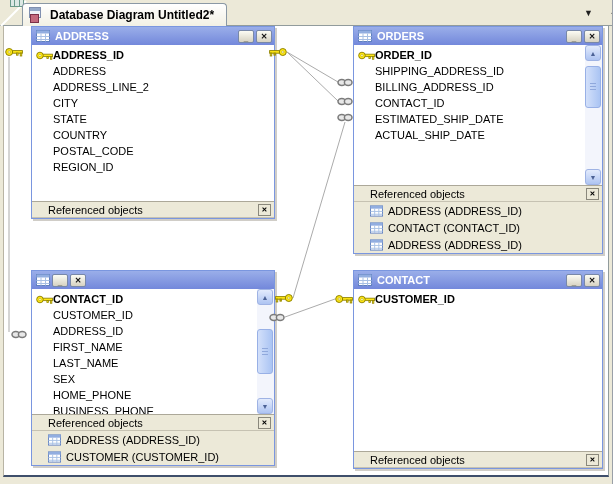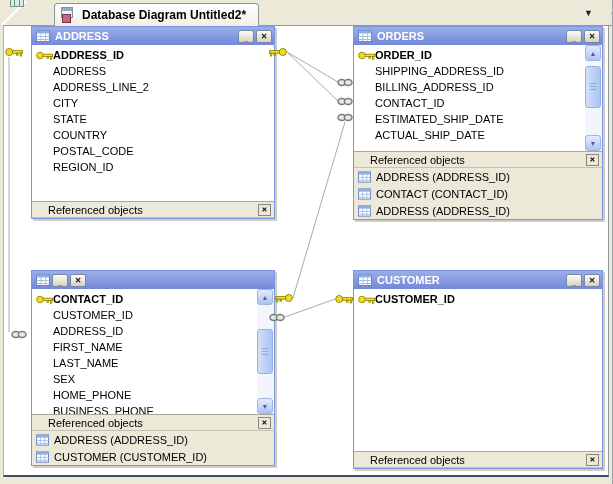--- a/index.html
+++ b/index.html
@@ -14,21 +14,21 @@
   .tabstrip { position: absolute; left: 0; top: 0; width: 613px; height: 26px;
     background: #ECE9D8; border-bottom: 1px solid #919B9C; z-index: 5; }
   .diag { position: absolute; left: 0; top: 0; }
   .peek-icon { position: absolute; left: 10px; top: 0; width: 14px; height: 7px;
     background: #dce8e4; border: 1px solid #6a9a8a; border-top: none;
     background-image: linear-gradient(90deg, transparent 3px, #6a9a8a 3px 4px, transparent 4px 8px, #6a9a8a 8px 9px, transparent 9px); }
   .tab { position: absolute; left: 22px; top: 3px; height: 23px;
     display: flex; align-items: center; padding: 0 12px 0 5px;
     background: linear-gradient(#ffffff, #f2f0e4);
     border: 1px solid #8A98A4; border-bottom: none; border-radius: 4px 4px 0 0;
-    font-weight: bold; font-size: 12px; color: #000; z-index: 6; margin-left: 32px; }
+    font-weight: bold; font-size: 12px; color: #000; z-index: 6; }
   .tab-icon { width: 16px; height: 16px; position: relative; margin-right: 6px; flex: 0 0 16px; }
   .tab-label { white-space: nowrap; }
   .strip-dd { position: absolute; right: 20px; top: 8px; font-size: 9px; color: #202020; cursor: default; }
   .strip-scroll { position: absolute; right: -6px; top: 7px; font-size: 10px; color: #404040; }
   
   .canvas { position: absolute; left: 3px; top: 26px; width: 606px; height: 451px;
     background: #fff; border-left: 1px solid #b8b4a4; border-right: 1px solid #919B9C;
     border-bottom: 2px solid #3E4E6B; }
   .rel-lines { position: absolute; left: 0; top: 0; z-index: 1; }
   
@@ -51,21 +51,21 @@
   .cname { white-space: nowrap; }
   
   .refbar { height: 17px; flex: 0 0 17px; display: flex; align-items: center;
     background: #ECE9D8; border-top: 1px solid #ACA899; border-bottom: 1px solid #c6c2b2;
     font-size: 11px; color: #000; padding: 0 3px 0 16px; }
   .refbar-label { flex: 1; }
   .refx { width: 13px; height: 12px; border: 1px solid #8a887c; background: #ECE9D8;
     font-size: 7px; font-weight: bold; color: #000;
     display: flex; align-items: center; justify-content: center; cursor: default; }
   .refitems { background: #ECE9D8; }
-  .refitem { height: 17px; display: flex; align-items: center; font-size: 11px; padding-left: 4px; text-align: center; }
+  .refitem { height: 17px; display: flex; align-items: center; font-size: 11px; padding-left: 16px; text-align: center; }
   .refitem .ric { margin-right: 5px; flex: 0 0 13px; height: 12px; }
   
   .sb { position: absolute; top: 0; right: 0; bottom: 0; width: 17px; background: #f3f5fc; z-index: 2; }
   .sbbtn { position: absolute; left: 0; width: 16px; height: 16px;
     background: linear-gradient(#e3ebfc, #aec4f2); border: 1px solid #9FB3E4; border-radius: 3px;
     color: #4C6296; font-size: 7px; display: flex; align-items: center; justify-content: center; }
   .sbbtn.up { top: 0; } .sbbtn.down { bottom: 0; }
   .sbthumb { position: absolute; left: 0; width: 16px;
     background: linear-gradient(90deg, #d3e0fa, #aac4f3); border: 1px solid #98B0E6; border-radius: 3px; }
   .sbthumb::after { content: ""; position: absolute; left: 4px; right: 4px; top: 50%; height: 8px;
@@ -184,21 +184,21 @@
             <span class="keyc"></span>
             <span class="cname">REGION_ID</span>
           </div>
       </div>
       <div class="refbar">
         <span class="refbar-label">Referenced objects</span>
         <span class="refx">✕</span>
       </div>
     </div>
 
-    <div class="window" id="w-orders" style="left:349px;top:0;width:250px;height:194px">
+    <div class="window" id="w-orders" style="left:349px;top:0;width:250px;height:228px">
       <div class="titlebar">
         <svg width="14" height="12">
             <use href="#tbl-icon"></use>
           </svg>
         <span class="titletext">ORDERS</span>
         <span class="wbtn min">
             <span>_</span>
           </span>
         <span class="wbtn">
             <span>✕</span>
@@ -334,21 +334,21 @@
             <span>CUSTOMER (CUSTOMER_ID)</span>
           </div>
       </div>
     </div>
 
     <div class="window" id="w-customer" style="left:349px;top:244px;width:250px;height:199px">
       <div class="titlebar">
         <svg width="14" height="12">
             <use href="#tbl-icon"></use>
           </svg>
-        <span class="titletext">CUSTOMER</span>
+        <span class="titletext">CONTACT</span>
         <span class="wbtn min">
             <span>_</span>
           </span>
         <span class="wbtn">
             <span>✕</span>
           </span>
       </div>
       <div class="cols">
         <div class="crow pk">
             <span class="keyc"><svg width="17" height="11" viewBox="0 0 18 10">

